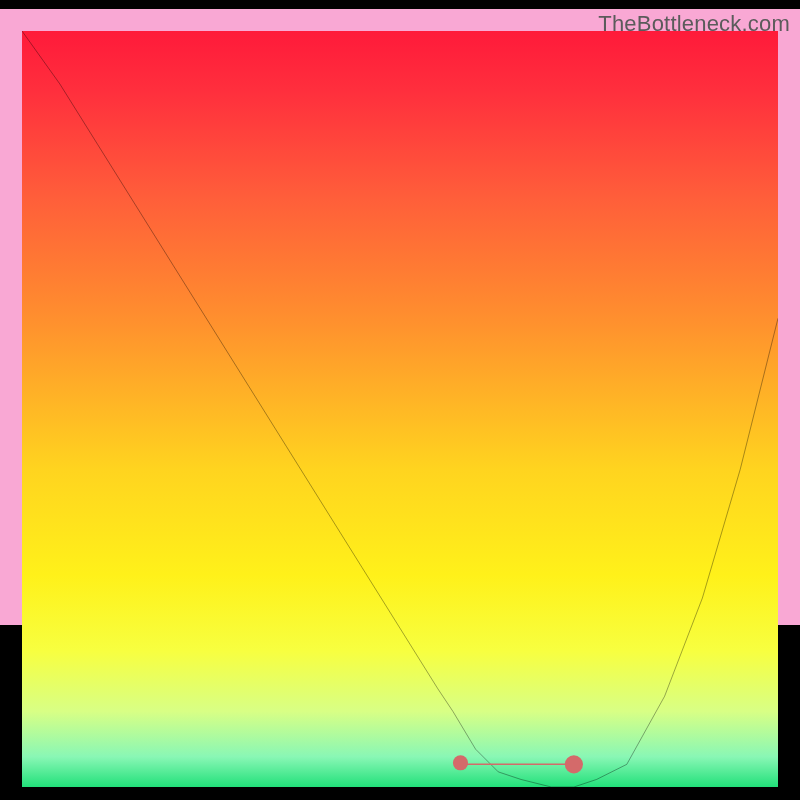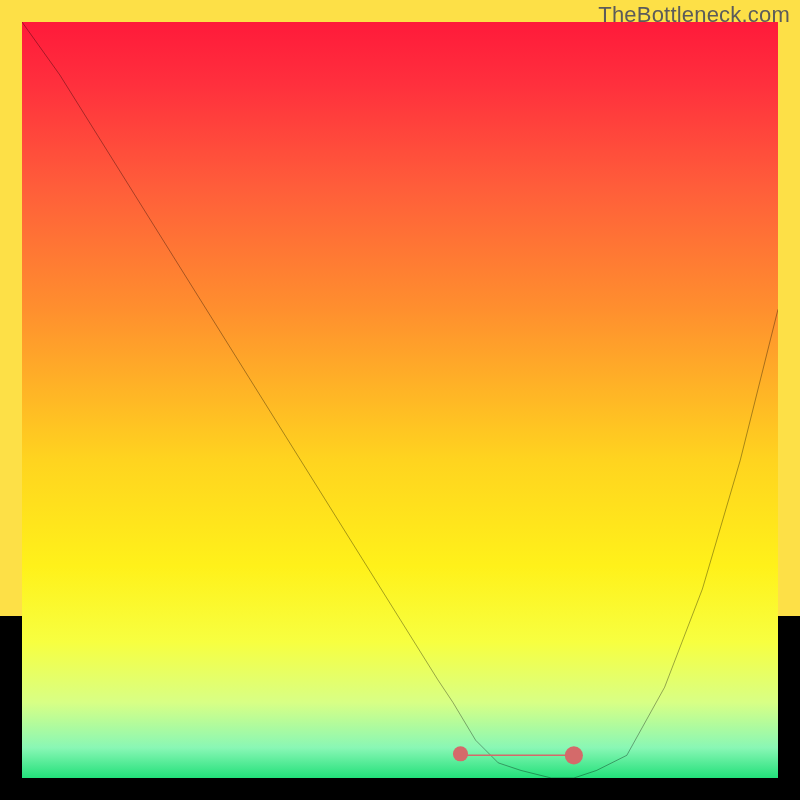--- a/index.html
+++ b/index.html
@@ -8,21 +8,22 @@
     width: 800px;
     height: 800px;
     background: #000;
     overflow: hidden;
     font-family: Arial, Helvetica, sans-serif;
   }
   .frame {
     position: relative;
     width: 800px;
     height: 616px;
-    background: #fde047;
+    background: #f9a8d4;
+    margin-top: 9px;
   }
   .plot-area {
     position: absolute;
     left: 22px;
     top: 22px;
     width: 756px;
     height: 756px;
     background: linear-gradient(to bottom,
       #ff1a3a 0%,
       #ff2f3d 8%,

